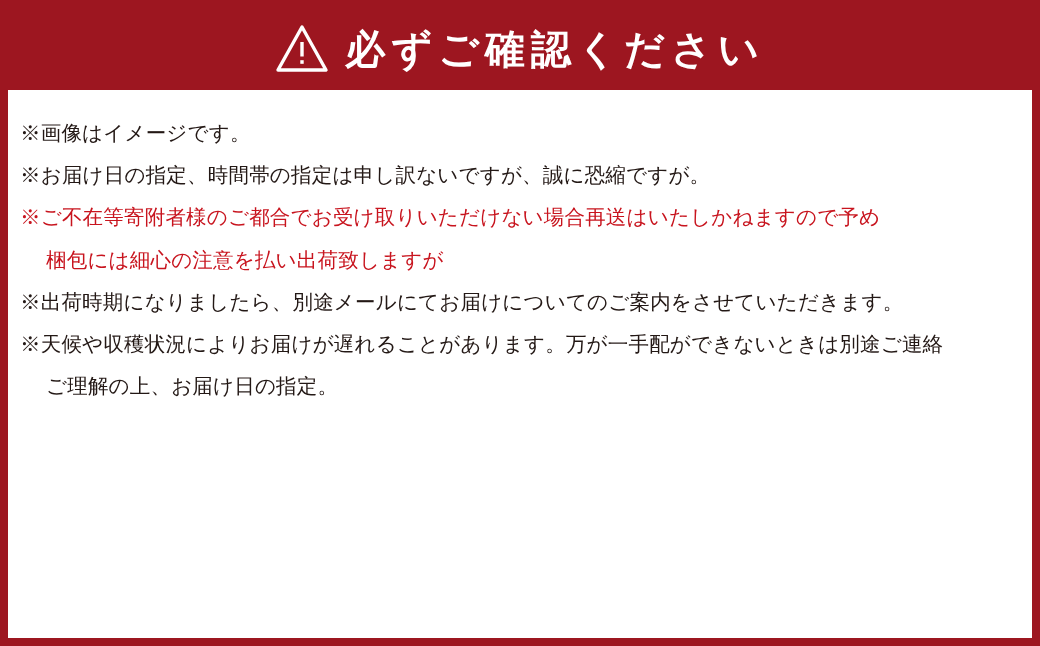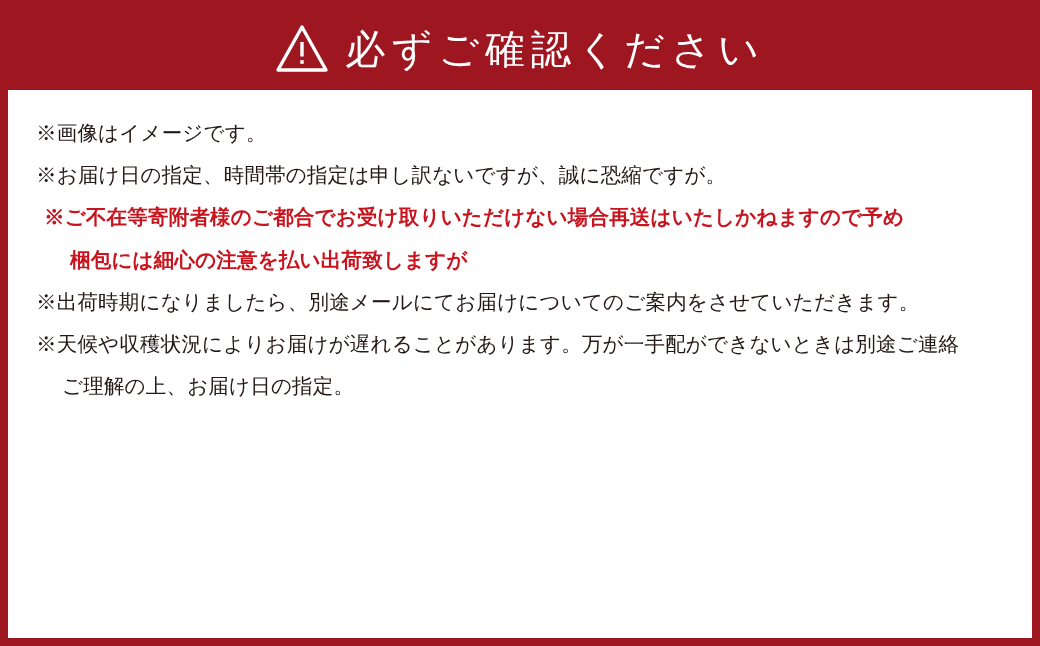--- a/index.html
+++ b/index.html
@@ -34,49 +34,48 @@
     gap: 16px;
   }
   .warn-icon {
     display: block;
     width: 54px;
     height: 54px;
     flex: 0 0 auto;
   }
   .notice-title {
     font-size: 40px;
-    font-weight: normal;
+    font-weight: bold;
     letter-spacing: 6px;
     line-height: 1;
     white-space: nowrap;
   }
   .notice-body {
     flex: 1 1 auto;
-    padding: 26px 28px 10px 28px;
+    padding: 26px 28px 10px 12px;
     box-sizing: border-box;
   }
   .note-line {
     font-size: 20.5px;
     line-height: 1.62;
     color: #231815;
     white-space: nowrap;
     letter-spacing: 0.2px;
     margin: 0 0 9px 0;
   }
   .note-line.indent {
     padding-left: 26px;
   }
   .note-line.red,
   .em-red {
     color: #c8141e;
     font-weight: bold;
   }
   .note-line.red {
-    font-weight: bold;
-    margin-left: 8px;
+    font-weight: normal;
   }
 </style>
 </head>
 <body>
 
 <div class="notice-card">
 
   <div class="notice-header">
     <svg class="warn-icon" viewBox="0 0 54 54" aria-hidden="true">
       <path d="M27 5 L51 48 L3 48 Z" fill="none" stroke="#ffffff" stroke-width="3.4" stroke-linejoin="round"></path>

